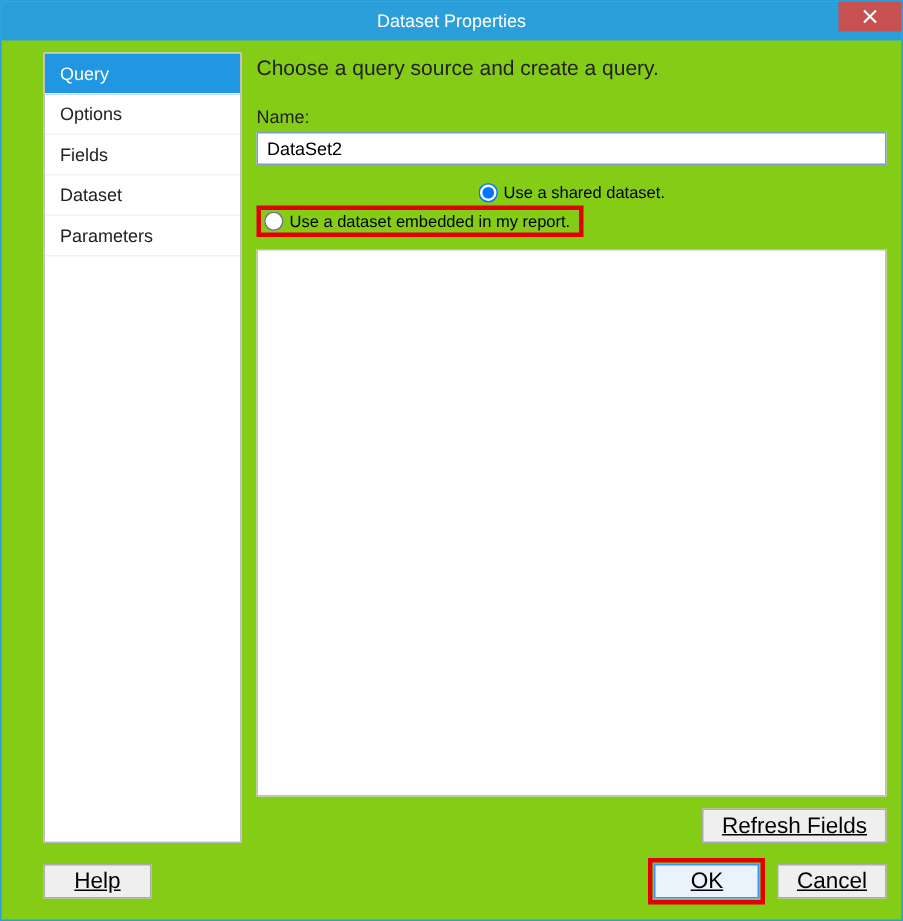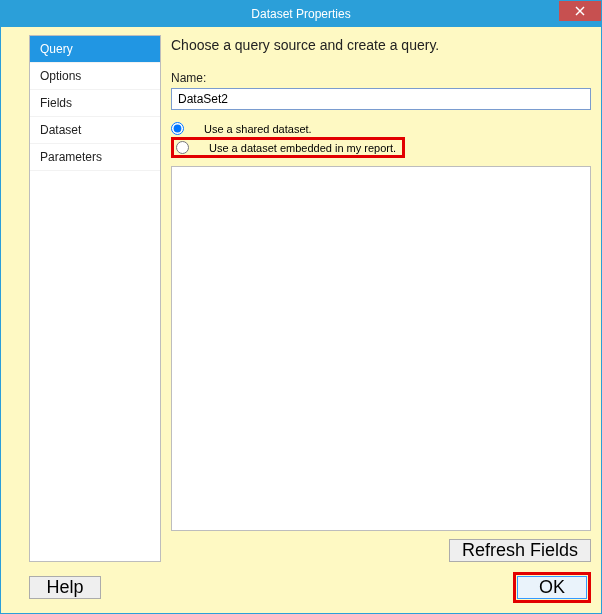--- a/index.html
+++ b/index.html
@@ -6,21 +6,21 @@
   html, body {
     margin: 0; padding: 0;
     font-family: "Segoe UI", Tahoma, sans-serif;
     font-size: 12px;
     background: #fff;
   }
   .window {
     width: 602px;
     height: 614px;
     border: 1px solid #2b9fd9;
-    background: #fef9c3;
+    background: #84cc16;
     position: relative;
     display: flex;
     flex-direction: column;
   }
   .titlebar {
     height: 26px;
     background: #2b9fd9;
     color: #fff;
     display: flex;
     align-items: center;
@@ -101,23 +101,24 @@
     font-size: 12px;
     font-family: inherit;
     outline: none;
   }
   .radio-group {
     margin-top: 10px;
   }
   .radio-row {
     display: flex;
     align-items: center;
-    gap: 20px;
+    gap: 4px;
     padding: 2px 0;
     font-size: 11px;
+    justify-content: center;
   }
   .radio-row input[type="radio"] {
     margin: 0;
     width: 13px;
     height: 13px;
     cursor: pointer;
   }
   .highlight-box {
     border: 3px solid #e20000;
     padding: 1px 6px 1px 2px;
@@ -136,26 +137,27 @@
     display: flex;
     justify-content: flex-end;
     margin-top: 8px;
   }
   .btn {
     height: 23px;
     min-width: 72px;
     padding: 0 12px;
     border: 1px solid #acacac;
     background: #efefef;
-    font-size: 18px;
+    font-size: 15px;
     font-family: inherit;
     cursor: pointer;
     display: inline-flex;
     align-items: center;
     justify-content: center;
+    text-decoration: underline;
   }
   .refresh-btn { min-width: 92px; }
   .footer {
     display: flex;
     justify-content: space-between;
     align-items: center;
     margin-top: 10px;
     gap: 8px;
   }
   .footer-right {
@@ -243,17 +245,20 @@
     <div class="footer">
       <button class="btn">
         <span>Help</span>
       </button>
       <div class="footer-right">
         <span class="ok-highlight">
           <button class="btn ok-btn">
             <span>OK</span>
           </button>
         </span>
+        <button class="btn">
+          <span>Cancel</span>
+        </button>
       </div>
     </div>
   </div>
 
 </div>
 
 </body></html>

